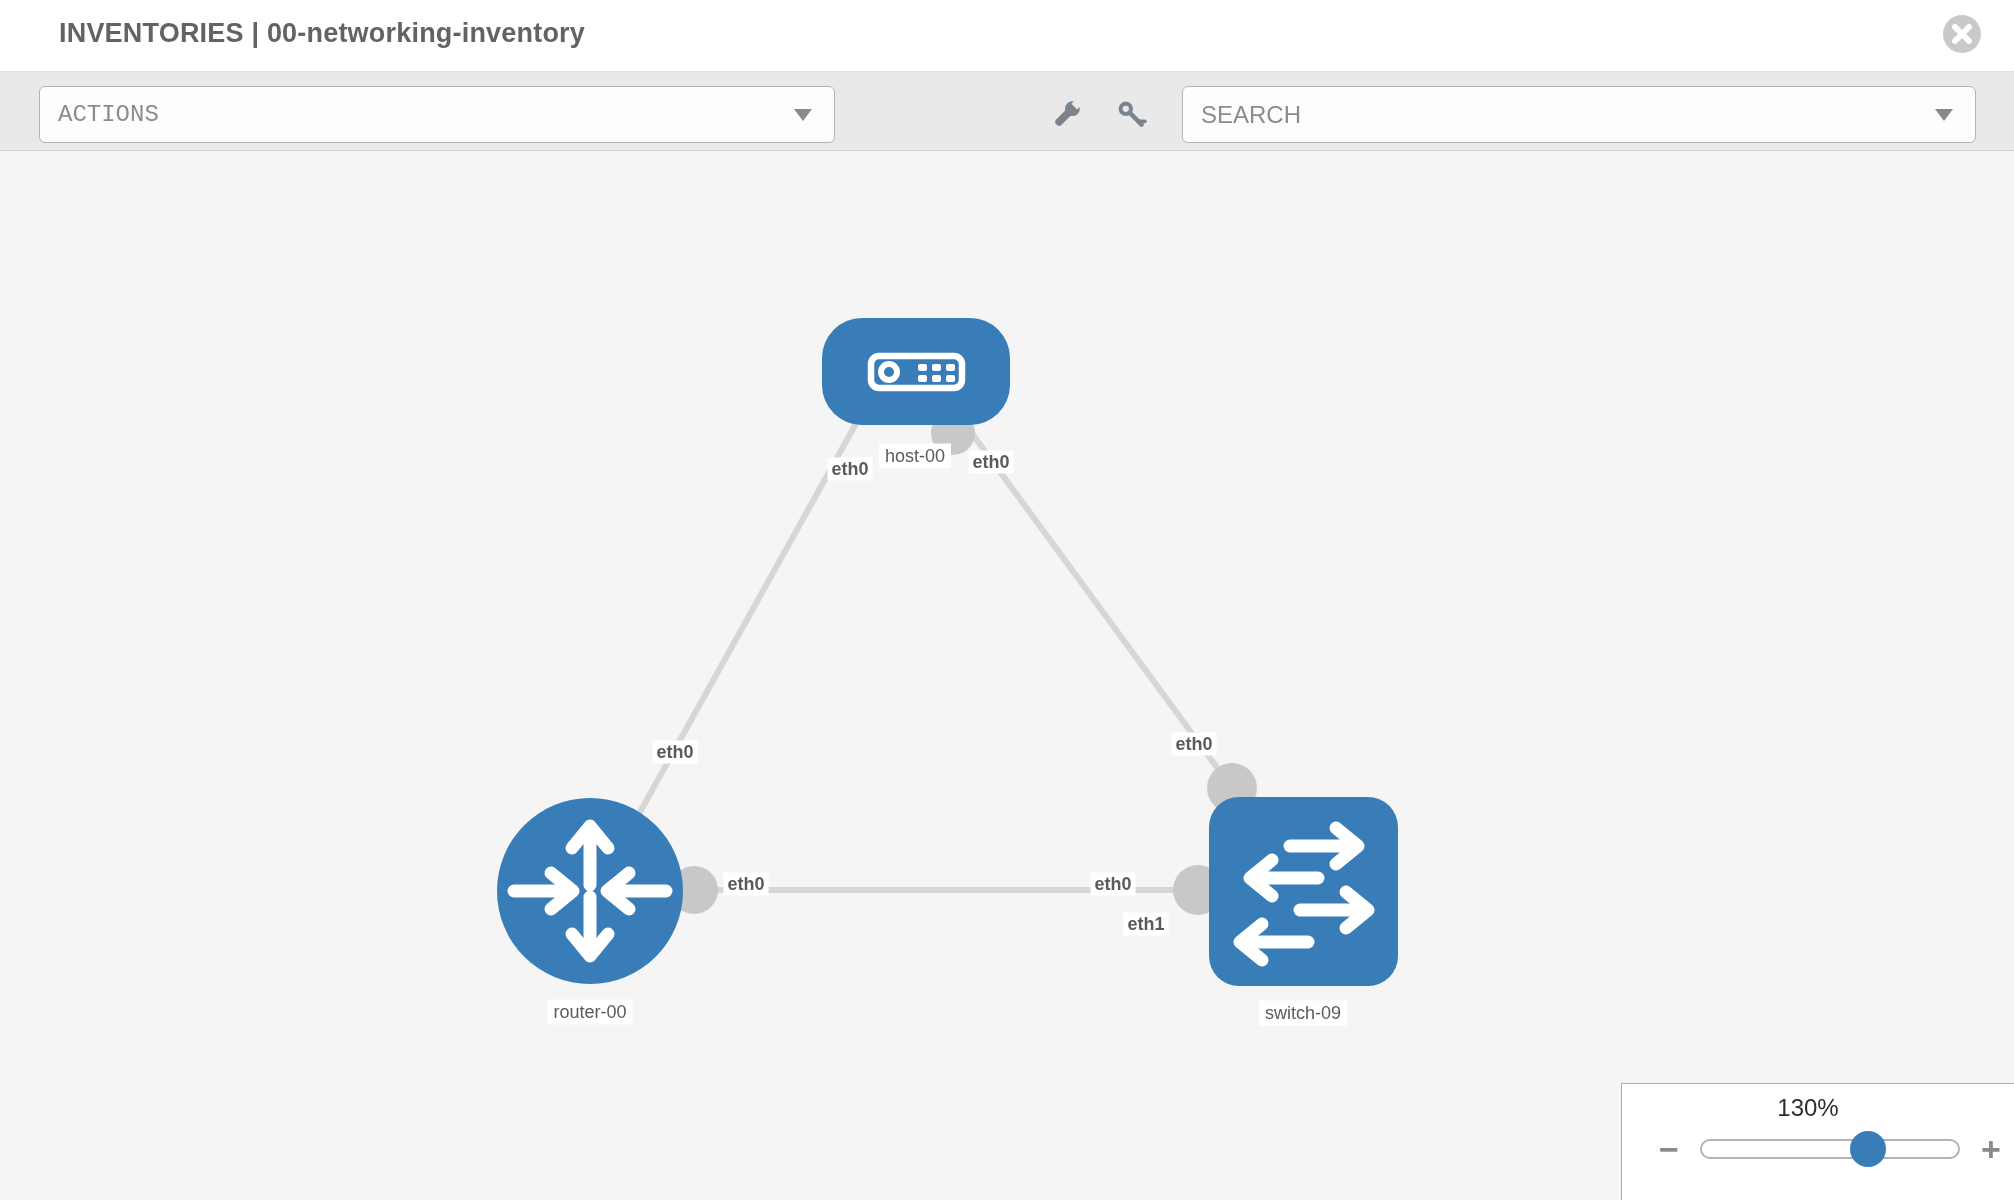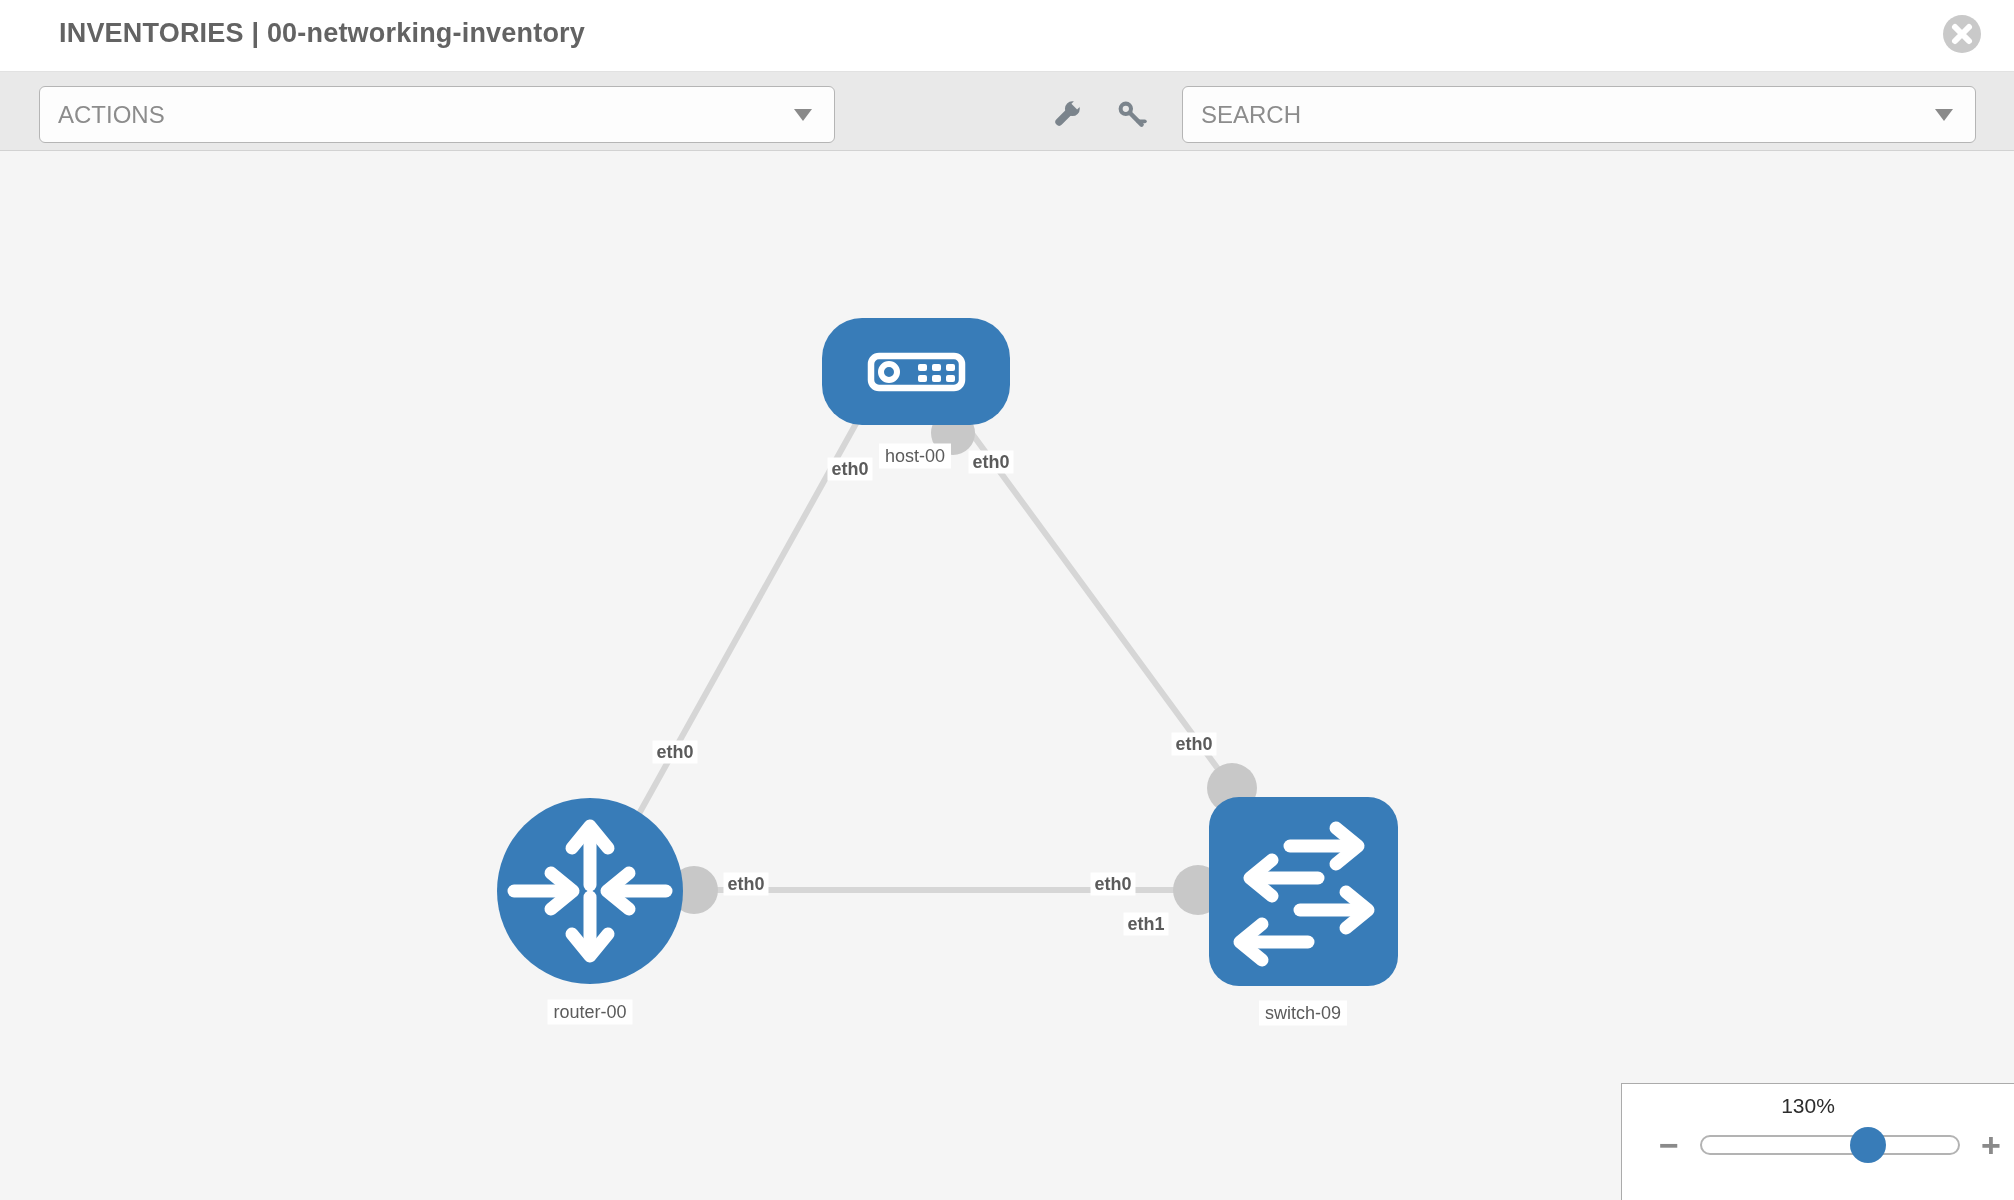--- a/index.html
+++ b/index.html
@@ -17,40 +17,40 @@
 
   
   .toolbar { position:absolute; top:72px; left:0; width:100%; height:79px; background:#e9e9e9;
              border-bottom:1px solid #d2d2d2; z-index:30; }
   .dropdown { position:absolute; top:14px; height:57px; background:#fdfdfd; border:1px solid #b5b5b5;
               border-radius:6px; display:flex; align-items:center; justify-content:space-between;
               padding:0 22px 0 18px; cursor:pointer; }
   .dropdown .dd-label { font-size:24px; color:#8c8c8c; }
   .caret { width:0; height:0; border-left:9px solid transparent; border-right:9px solid transparent;
            border-top:12px solid #8a8a8a; }
-  .dd-actions { left:39px; width:796px; }
+  .dd-actions { left:39px; width:796px;font-family:Liberation Mono, monospace; }
   .dd-search  { left:1182px; width:794px;text-align:center; }
   .tool-btn { position:absolute; top:97px; width:36px; height:36px; border:none; background:transparent;
               cursor:pointer; z-index:31; padding:0; }
   .tool-btn.wrench { left:1048px; }
   .tool-btn.key    { left:1114px; }
 
   
   .canvas { position:absolute; top:151px; left:0; width:2014px; height:1049px; background:#f5f5f5; z-index:1; }
   svg.topo { position:absolute; top:0; left:0; z-index:2; }
   .labels { position:absolute; top:0; left:0; width:2014px; height:1200px; z-index:3; pointer-events:none; }
   .nlabel, .plabel { position:absolute; transform:translate(-50%,-50%); background:#ffffff;
                      color:#5b5b5b; white-space:nowrap; }
   .nlabel { font-size:18px; padding:2px 6px; }
   .plabel { font-size:18px; padding:1px 4px;font-weight:bold; }
 
   
   .zoom-panel { position:absolute; left:1621px; top:1083px; width:420px; height:140px;
                 background:#ffffff; border:1px solid #ababab; z-index:40; }
-  .zoom-level { width:372px; text-align:center; margin-top:10px; font-size:21px; color:#2d2d2d; }
+  .zoom-level { width:372px; text-align:center; margin-top:10px; font-size:24px; color:#2d2d2d; }
   .zoom-row { display:flex; align-items:center; margin:10px 0 0 30px; }
   .zoom-btn { border:none; background:transparent; color:#8a8a8a; font-size:34px; font-weight:bold;
               line-height:1; cursor:pointer; width:34px; padding:0; }
   .slider-track { position:relative; width:260px; height:20px; background:#ffffff;
                   border:2px solid #b3b3b3; border-radius:10px; margin:0 14px; cursor:pointer; }
   .slider-thumb { position:absolute; top:50%; left:65%; width:36px; height:36px; border-radius:50%;
                   background:#387cb8; transform:translate(-50%,-50%); cursor:grab; }
 </style>
 </head>
 <body>

